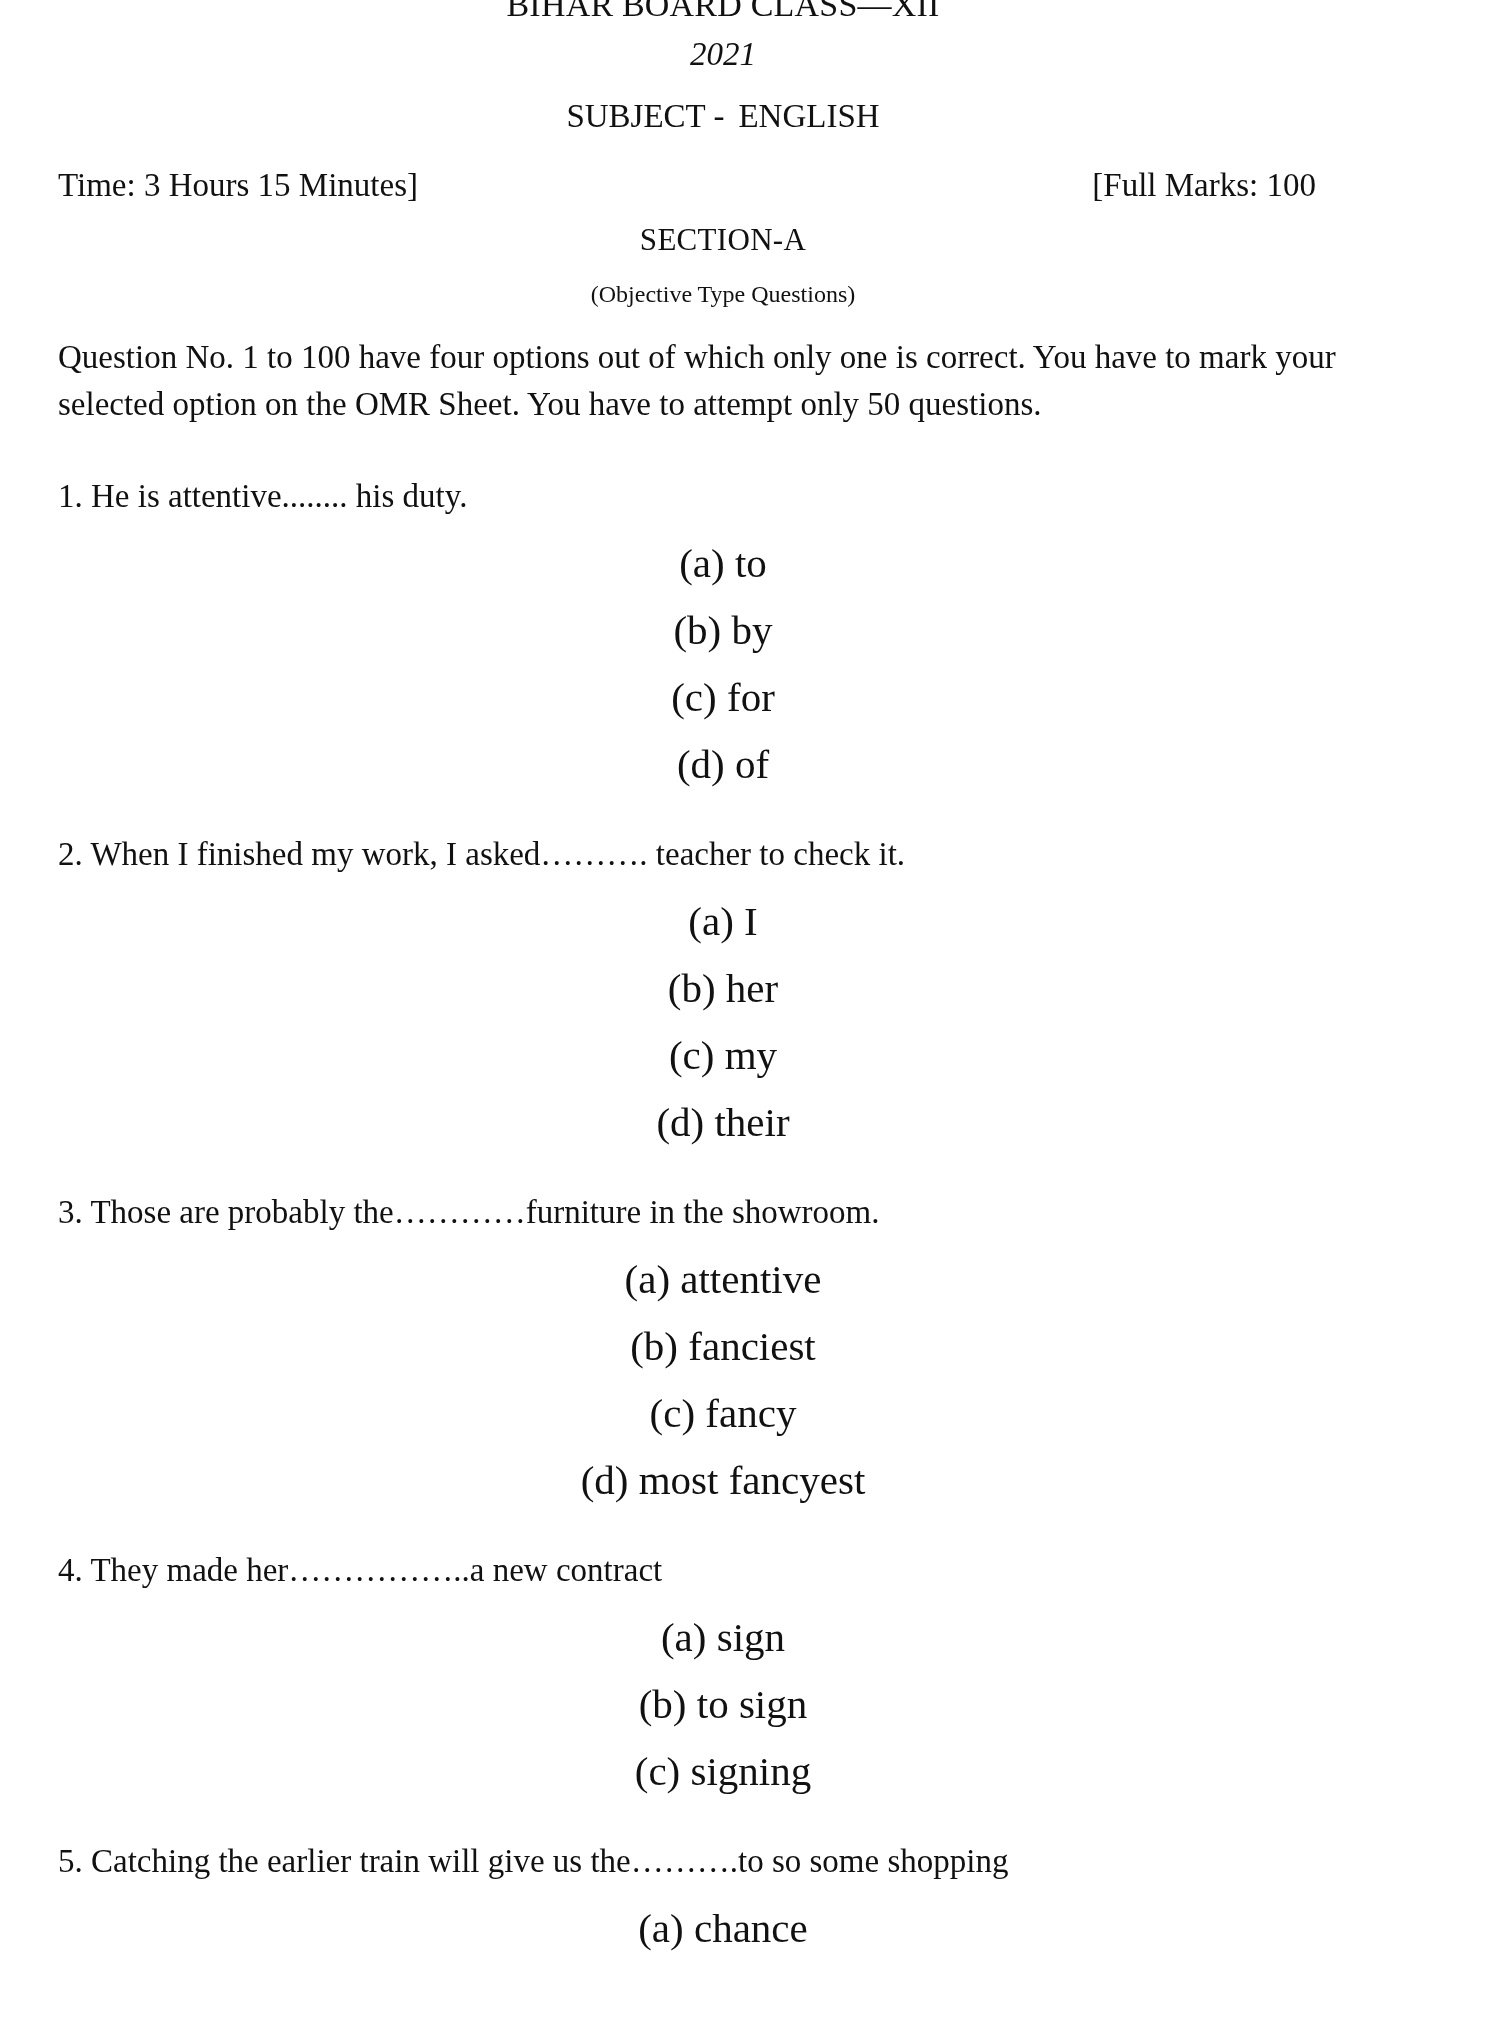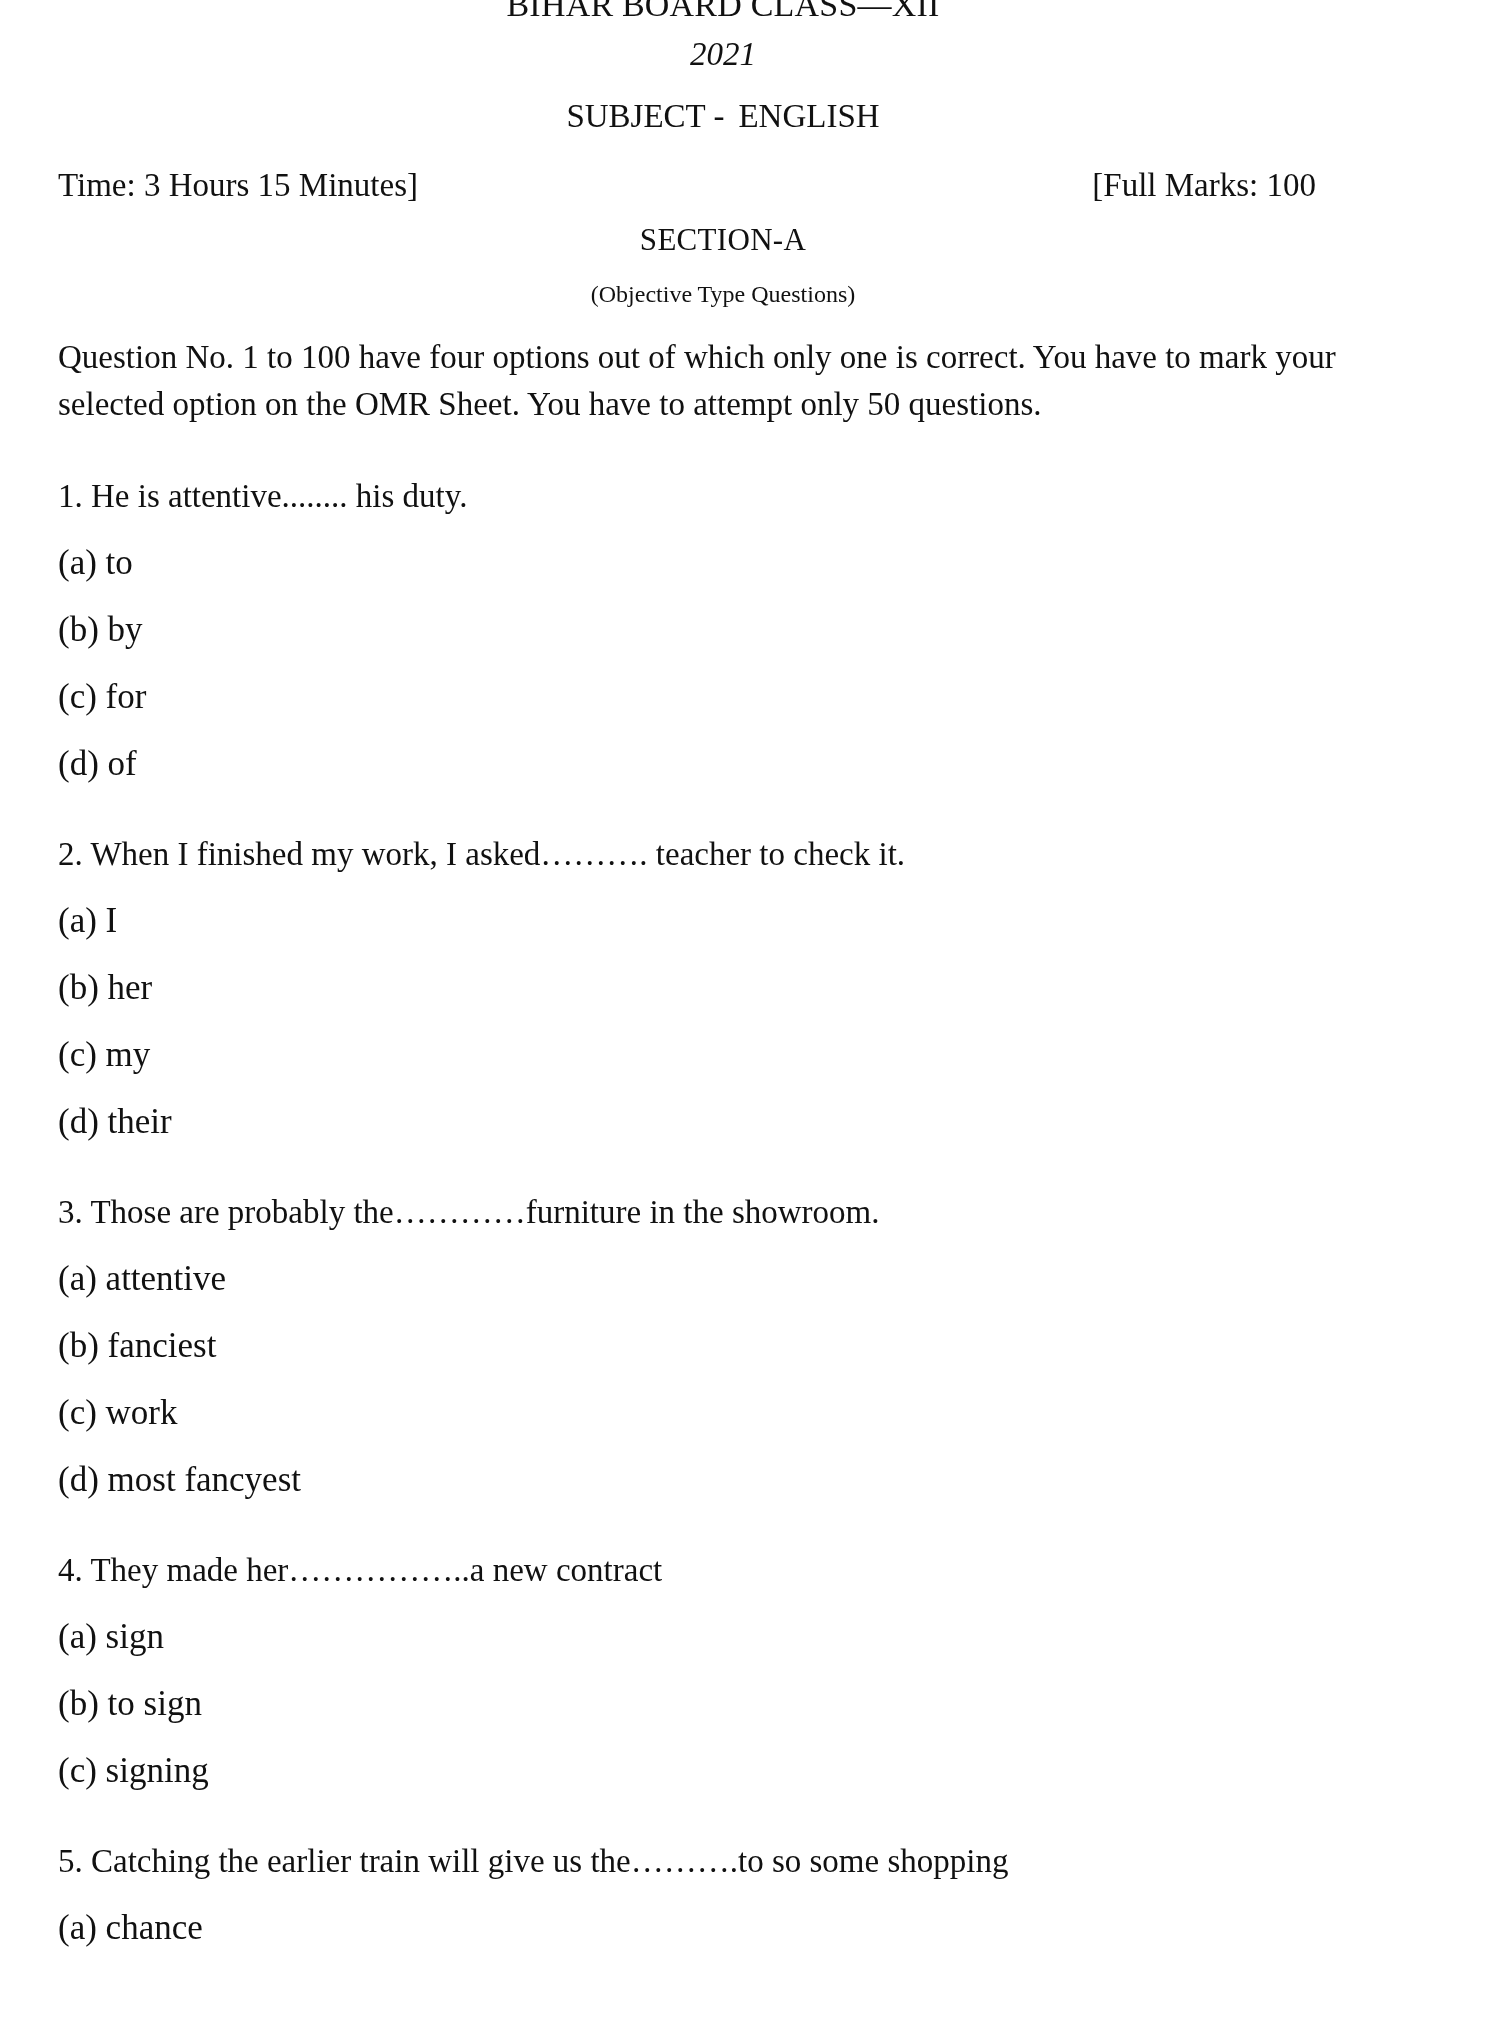--- a/index.html
+++ b/index.html
@@ -82,24 +82,24 @@
   }
   .q-block {
     margin-top: 46px;
   }
   .q-text {
     font-size: 33px;
     line-height: 44px;
     text-align: left;
   }
   .opt {
-    font-size: 35px;
+    font-size: 41px;
     line-height: 44px;
     margin-top: 23px;
-    text-align: left;
+    text-align: center;
   }
   .q-block .opt:first-of-type {
     margin-top: 26px;
   }
 </style>
 </head>
 <body>
 
 <div class="page">
   <div class="inner">
@@ -136,21 +136,21 @@
       <div class="opt">(a) I</div>
       <div class="opt">(b) her</div>
       <div class="opt">(c) my</div>
       <div class="opt">(d) their</div>
     </div>
 
     <div class="q-block">
       <div class="q-text">3. Those are probably the…………furniture in the showroom.</div>
       <div class="opt">(a) attentive</div>
       <div class="opt">(b) fanciest</div>
-      <div class="opt">(c) work</div>
+      <div class="opt">(c) fancy</div>
       <div class="opt">(d) most fancyest</div>
     </div>
 
     <div class="q-block">
       <div class="q-text">4. They made her……………..a new contract</div>
       <div class="opt">(a) sign</div>
       <div class="opt">(b) to sign</div>
       <div class="opt">(c) signing</div>
     </div>
 

